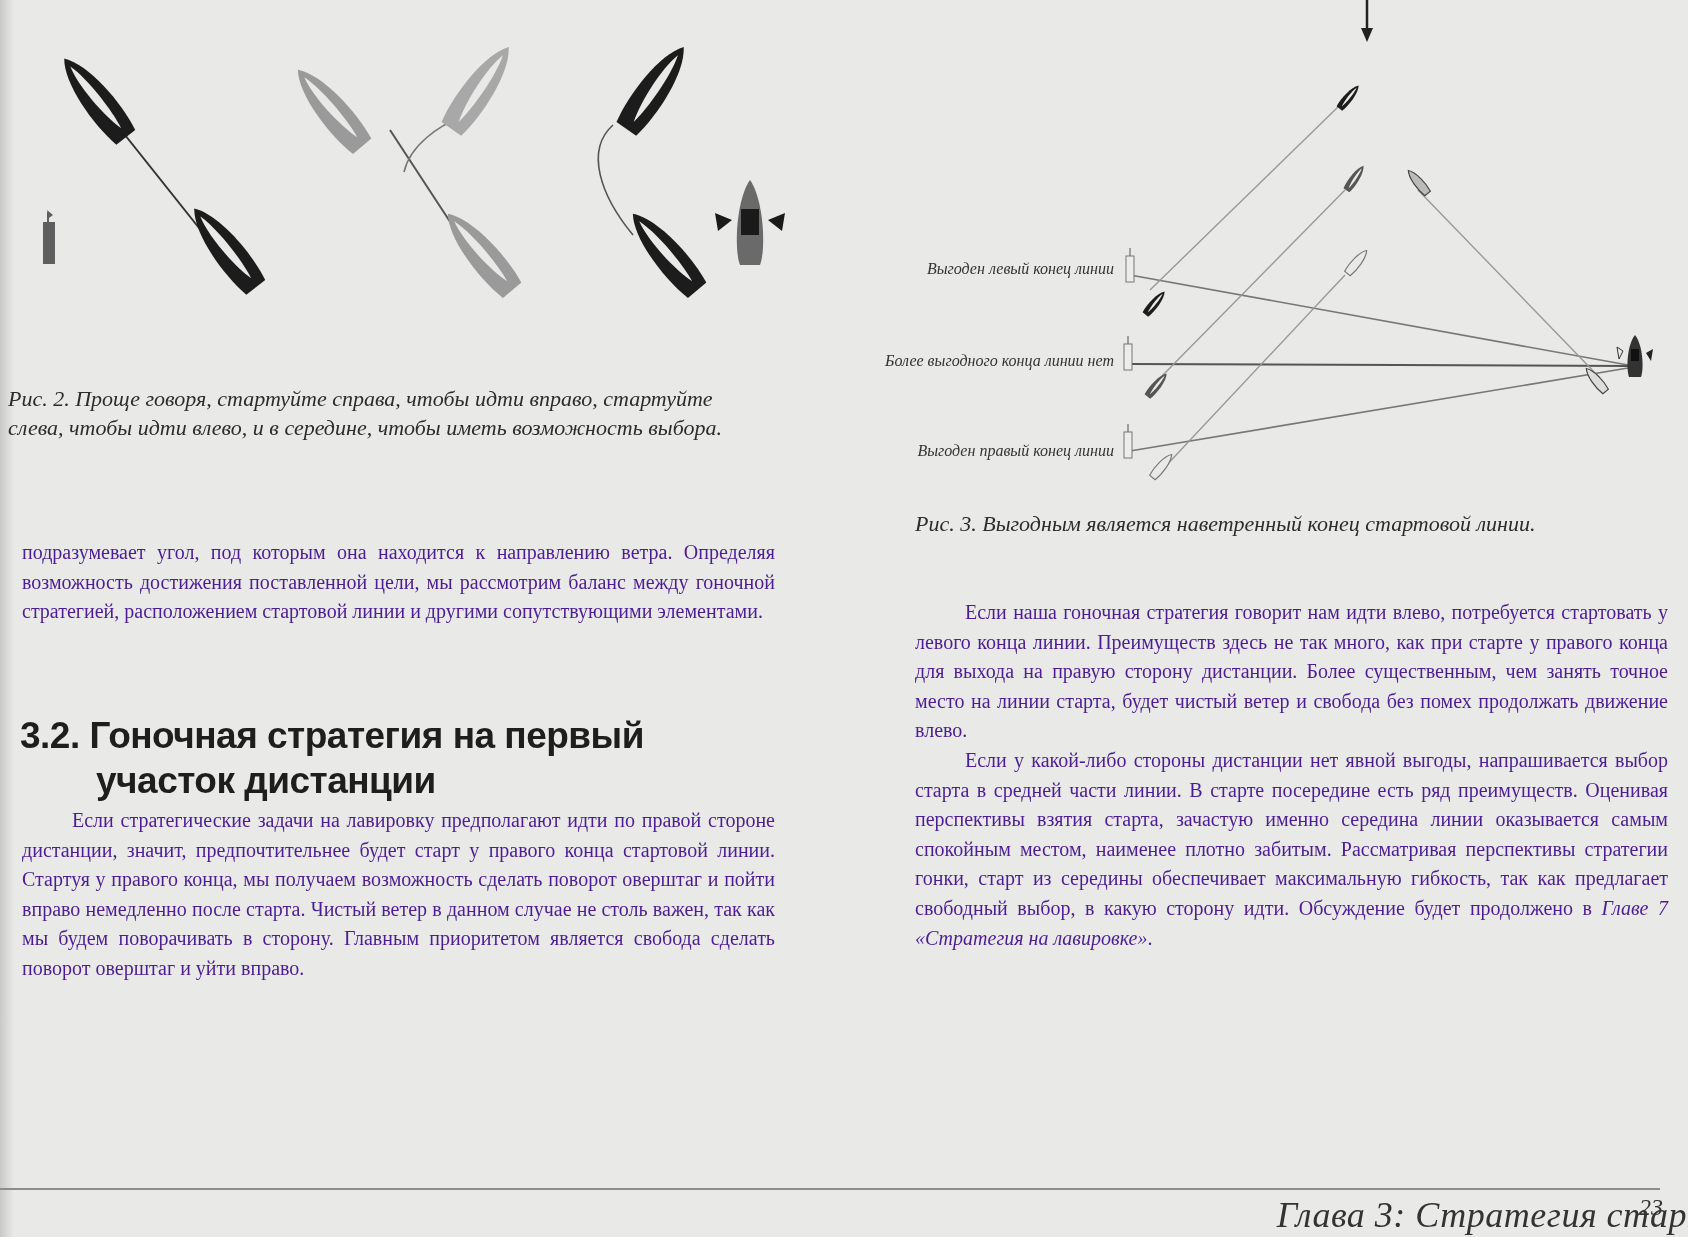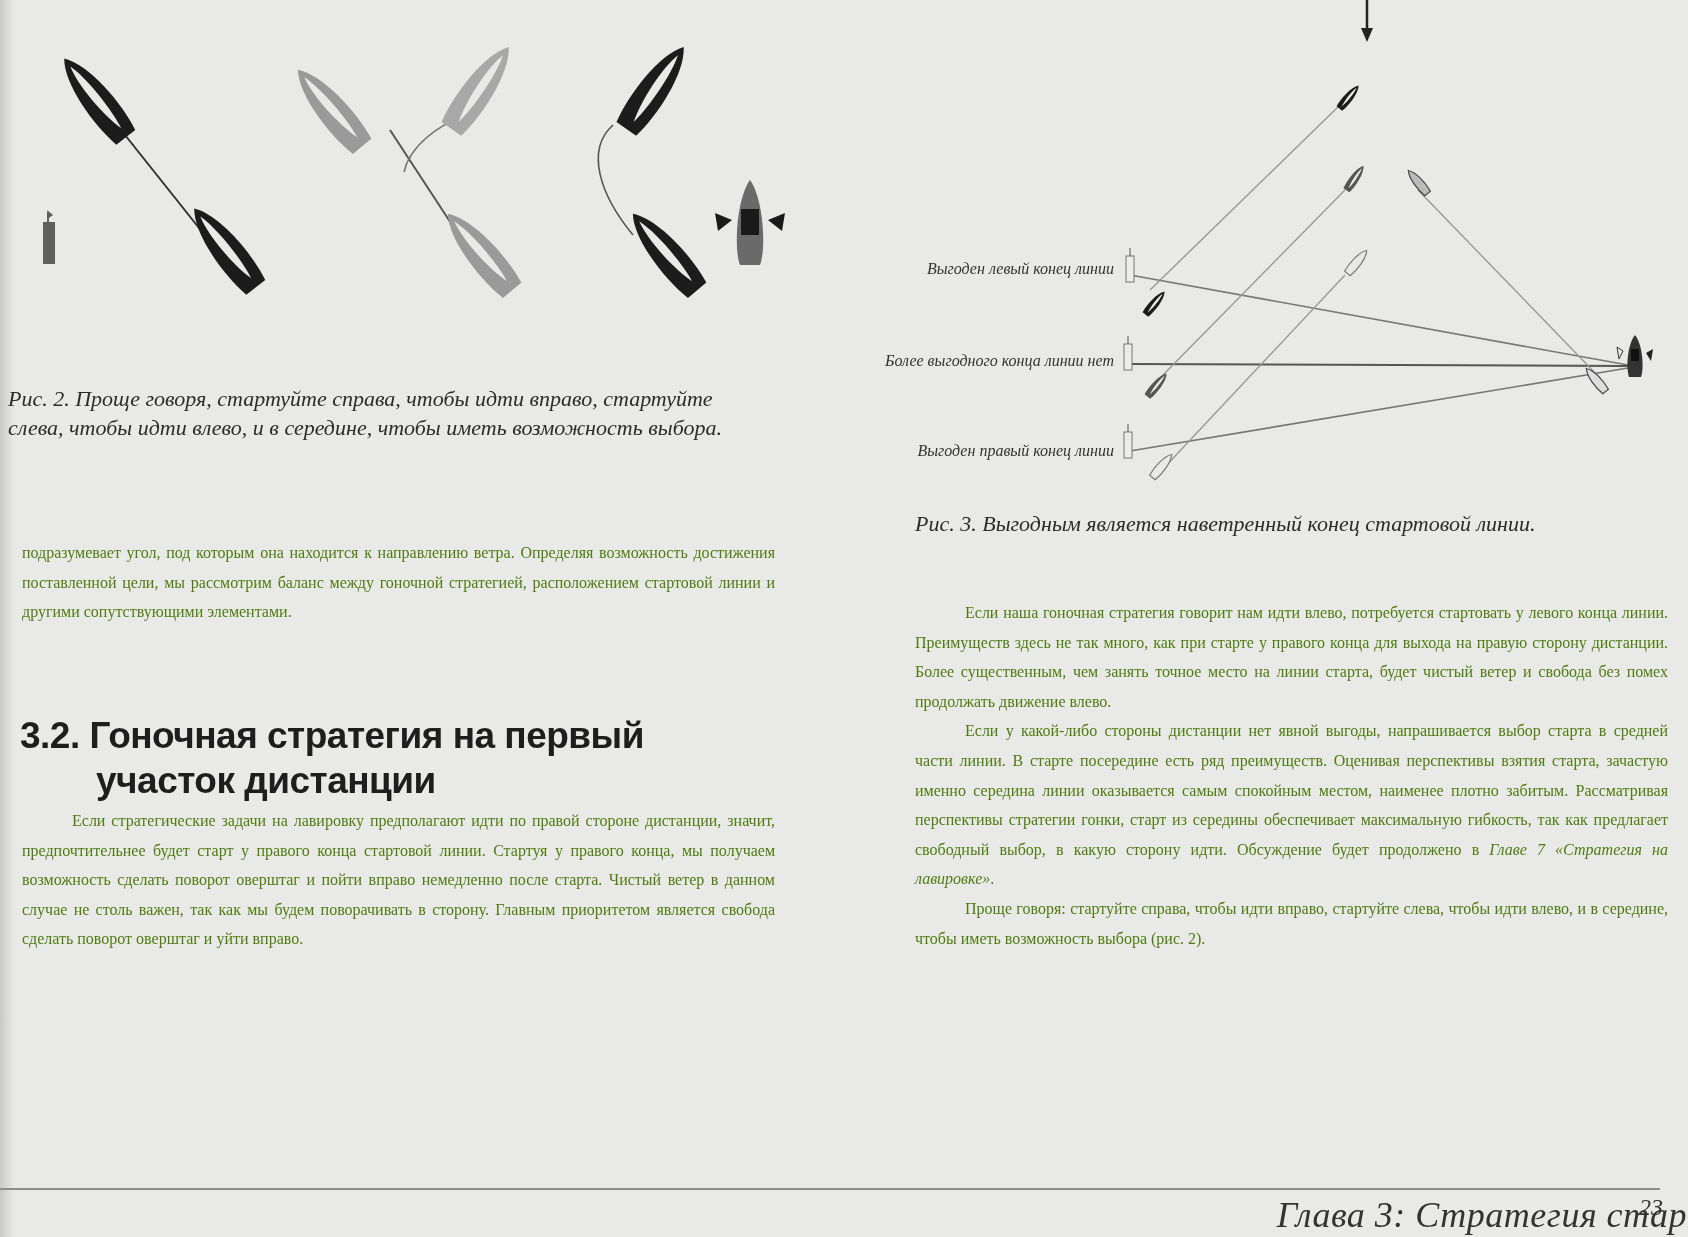--- a/index.html
+++ b/index.html
@@ -12,21 +12,21 @@
   }
   .binding-shadow {
     position: absolute; left: 0; top: 0; width: 14px; height: 1237px;
     background: linear-gradient(to right, #c9c9c7, #e9e9e7);
   }
   .figure-svg { position: absolute; left: 0; top: 0; }
   .caption {
     position: absolute; font-style: italic; font-size: 22px; line-height: 29px;
     color: #2c2c2c;
   }
-  .col { position: absolute; font-size: 16px; line-height: 29.6px; text-align: justify; color: #4d7c0f; }
+  .col { position: absolute; font-size: 20px; line-height: 29.6px; text-align: justify; color: #4c1d95; }
   .col p { margin: 0; }
   .col p.indent { text-indent: 50px; }
   .col .ital { font-style: italic; }
   .heading {
     position: absolute; left: 20px; top: 713px; width: 760px;
     font-family: "Liberation Sans", "DejaVu Sans", sans-serif;
     font-weight: bold; font-size: 37px; line-height: 45px; color: #1e1e1e;
     letter-spacing: -0.5px;
   }
   .heading .line2 { display: block; padding-left: 76px; }
@@ -194,18 +194,17 @@
   <span class="line2">участок дистанции</span>
 </div>
 
 <div class="col" style="left:22px; top:806px; width:753px;">
   <p class="indent">Если стратегические задачи на лавировку предполагают идти по правой стороне дистанции, значит, предпочтительнее будет старт у правого конца стартовой линии. Стартуя у правого конца, мы получаем возможность сделать поворот оверштаг и пойти вправо немедленно после старта. Чистый ветер в данном случае не столь важен, так как мы будем поворачивать в сторону. Главным приоритетом является свобода сделать поворот оверштаг и уйти вправо.</p>
 </div>
 
 <div class="col" style="left:915px; top:598px; width:753px;">
   <p class="indent">Если наша гоночная стратегия говорит нам идти влево, потребуется стартовать у левого конца линии. Преимуществ здесь не так много, как при старте у правого конца для выхода на правую сторону дистанции. Более существенным, чем занять точное место на линии старта, будет чистый ветер и свобода без помех продолжать движение влево.</p>
   <p class="indent"><span>Если у какой-либо стороны дистанции нет явной выгоды, напрашивается выбор старта в средней части линии. В старте посередине есть ряд преимуществ. Оценивая перспективы взятия старта, зачастую именно середина линии оказывается самым спокойным местом, наименее плотно забитым. Рассматривая перспективы стратегии гонки, старт из середины обеспечивает максимальную гибкость, так как предлагает свободный выбор, в какую сторону идти. Обсуждение будет продолжено в </span><span class="ital">Главе 7 «Стратегия на лавировке»</span><span>.</span></p>
-  <p class="indent">Проще говоря: стартуйте справа, чтобы идти вправо, стартуйте слева, чтобы идти влево, и в середине, чтобы иметь возможность выбора (рис. 2).</p>
 </div>
 
 <div class="footer-rule"></div>
 <div class="footer-title">Глава 3: Стратегия старта</div>
 <div class="page-num">23</div>
 
 </body></html>

